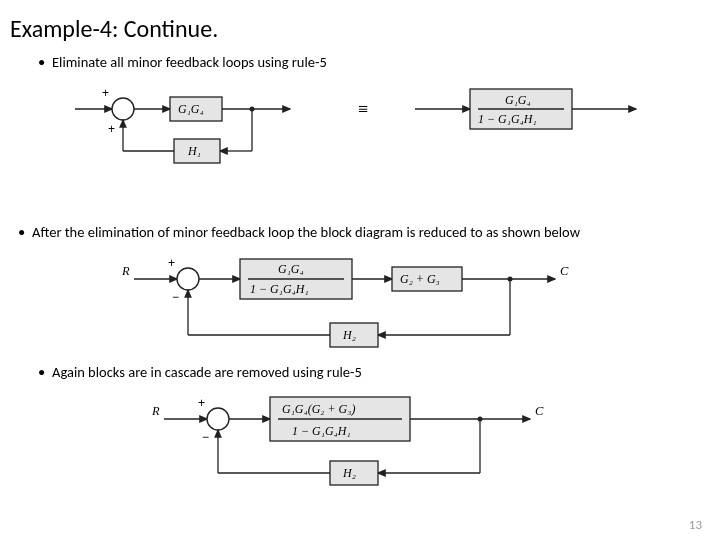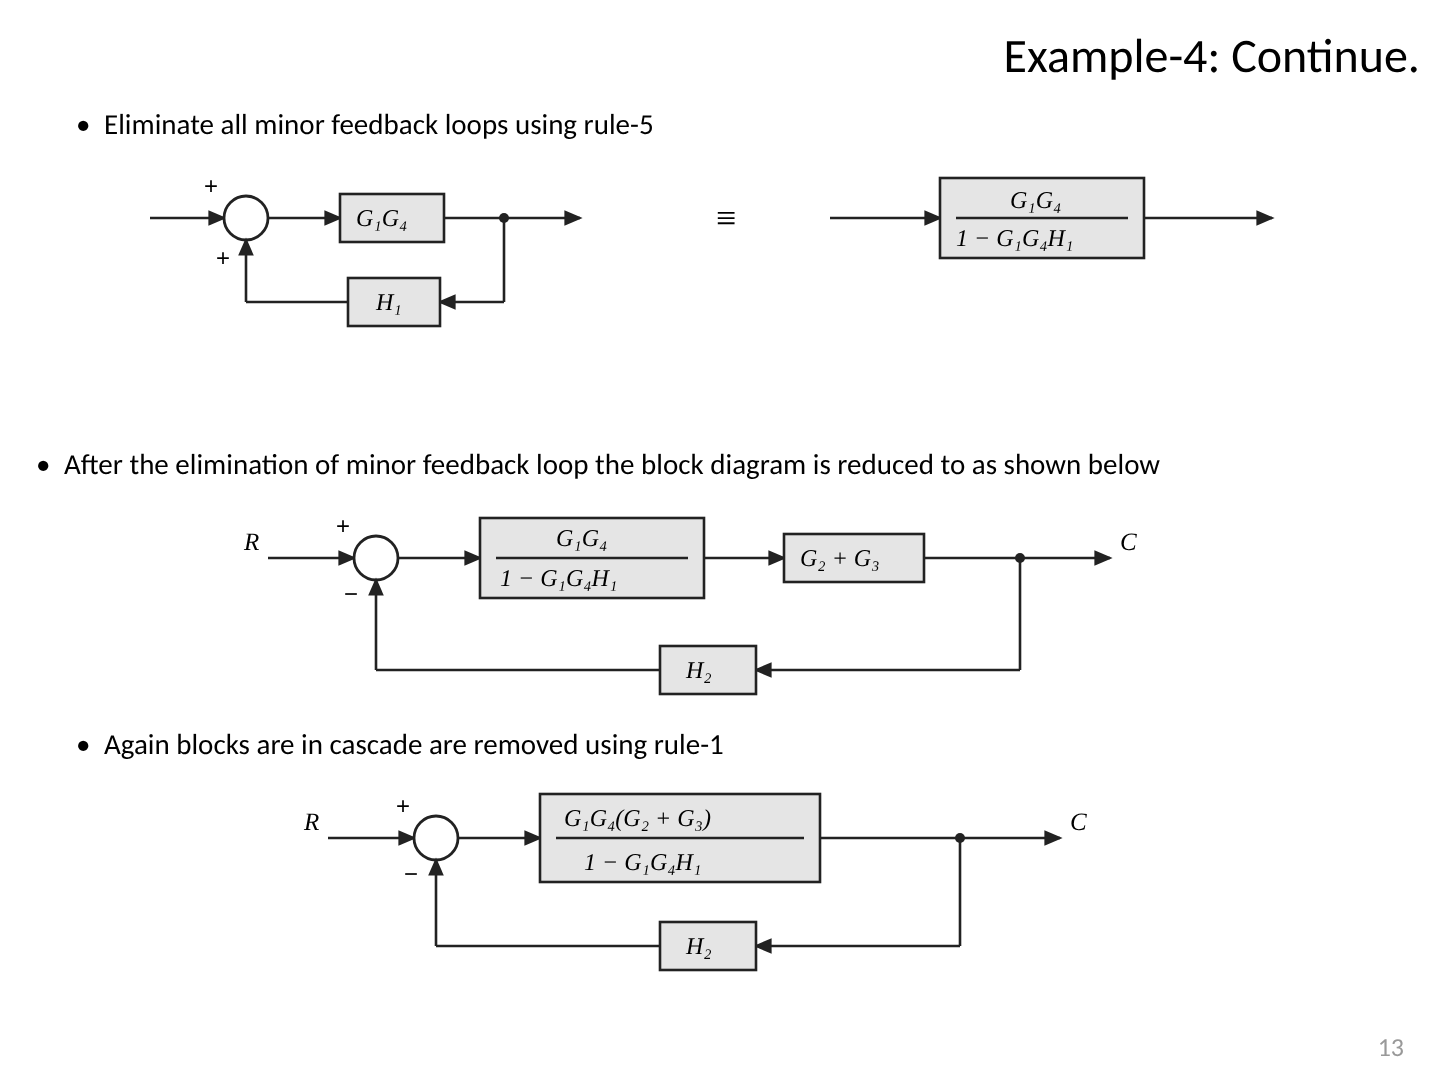--- a/index.html
+++ b/index.html
@@ -6,21 +6,21 @@
     margin: 0;
     padding: 10px 10px;
     font-family: Calibri, Arial, sans-serif;
     background: #fff;
     width: 700px;
     height: 520px;
     overflow: hidden;
     position: relative;
   }
   .title {
-    text-align: right;
+    text-align: left;
     font-size: 24px;
     margin: 4px 0 10px 0;
   }
   .bullet {
     font-size: 14.5px;
     margin: 4px 0 8px 20px;
     position: relative;
     padding-left: 14px;
   }
   .bullet::before {
@@ -117,21 +117,21 @@
   <text class="ntxt-up" x="460" y="26">C</text>
 
   <line class="bline" x1="410" y1="30" x2="410" y2="86"></line>
   <line class="bline" x1="410" y1="86" x2="278" y2="86" marker-end="url(#arw)"></line>
   <rect class="block" x="230" y="74" width="48" height="24"></rect>
   <text class="ntxt" x="243" y="90">H₂</text>
   <line class="bline" x1="230" y1="86" x2="88" y2="86"></line>
   <line class="bline" x1="88" y1="86" x2="88" y2="41" marker-end="url(#arw)"></line>
 </svg>
 
-<div class="bullet in">Again blocks are in cascade are removed using rule-1</div>
+<div class="bullet in">Again blocks are in cascade are removed using rule-5</div>
 
 <svg class="diag" width="460" height="104" viewBox="0 0 460 104">
   <text class="ntxt-up" x="22" y="26">R</text>
   <line class="bline" x1="34" y1="30" x2="77" y2="30" marker-end="url(#arw)"></line>
   <circle class="sjoin" cx="88" cy="30" r="11"></circle>
   <text class="sn" x="68" y="18">+</text>
   <text class="sn" x="72" y="52">−</text>
   <line class="bline" x1="99" y1="30" x2="140" y2="30" marker-end="url(#arw)"></line>
 
   <rect class="block" x="140" y="8" width="140" height="44"></rect>

